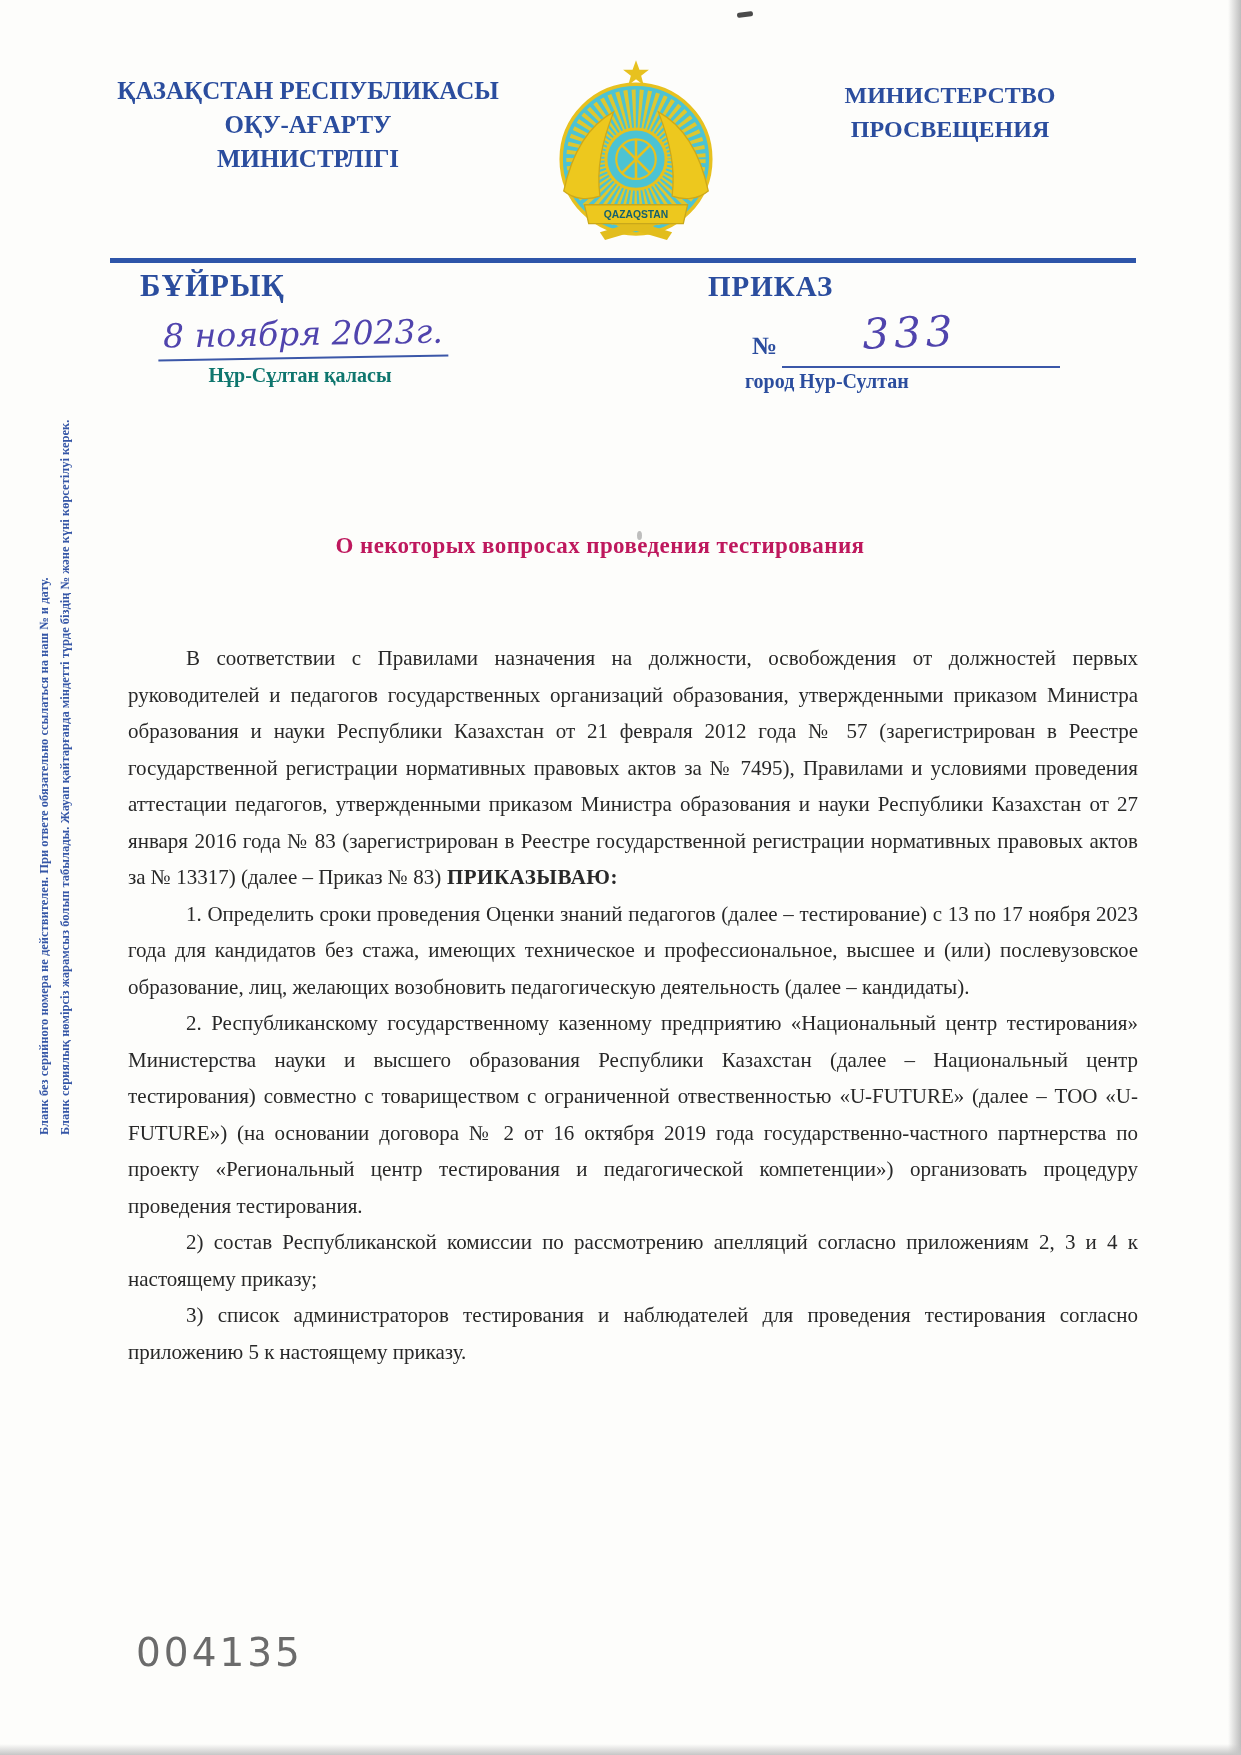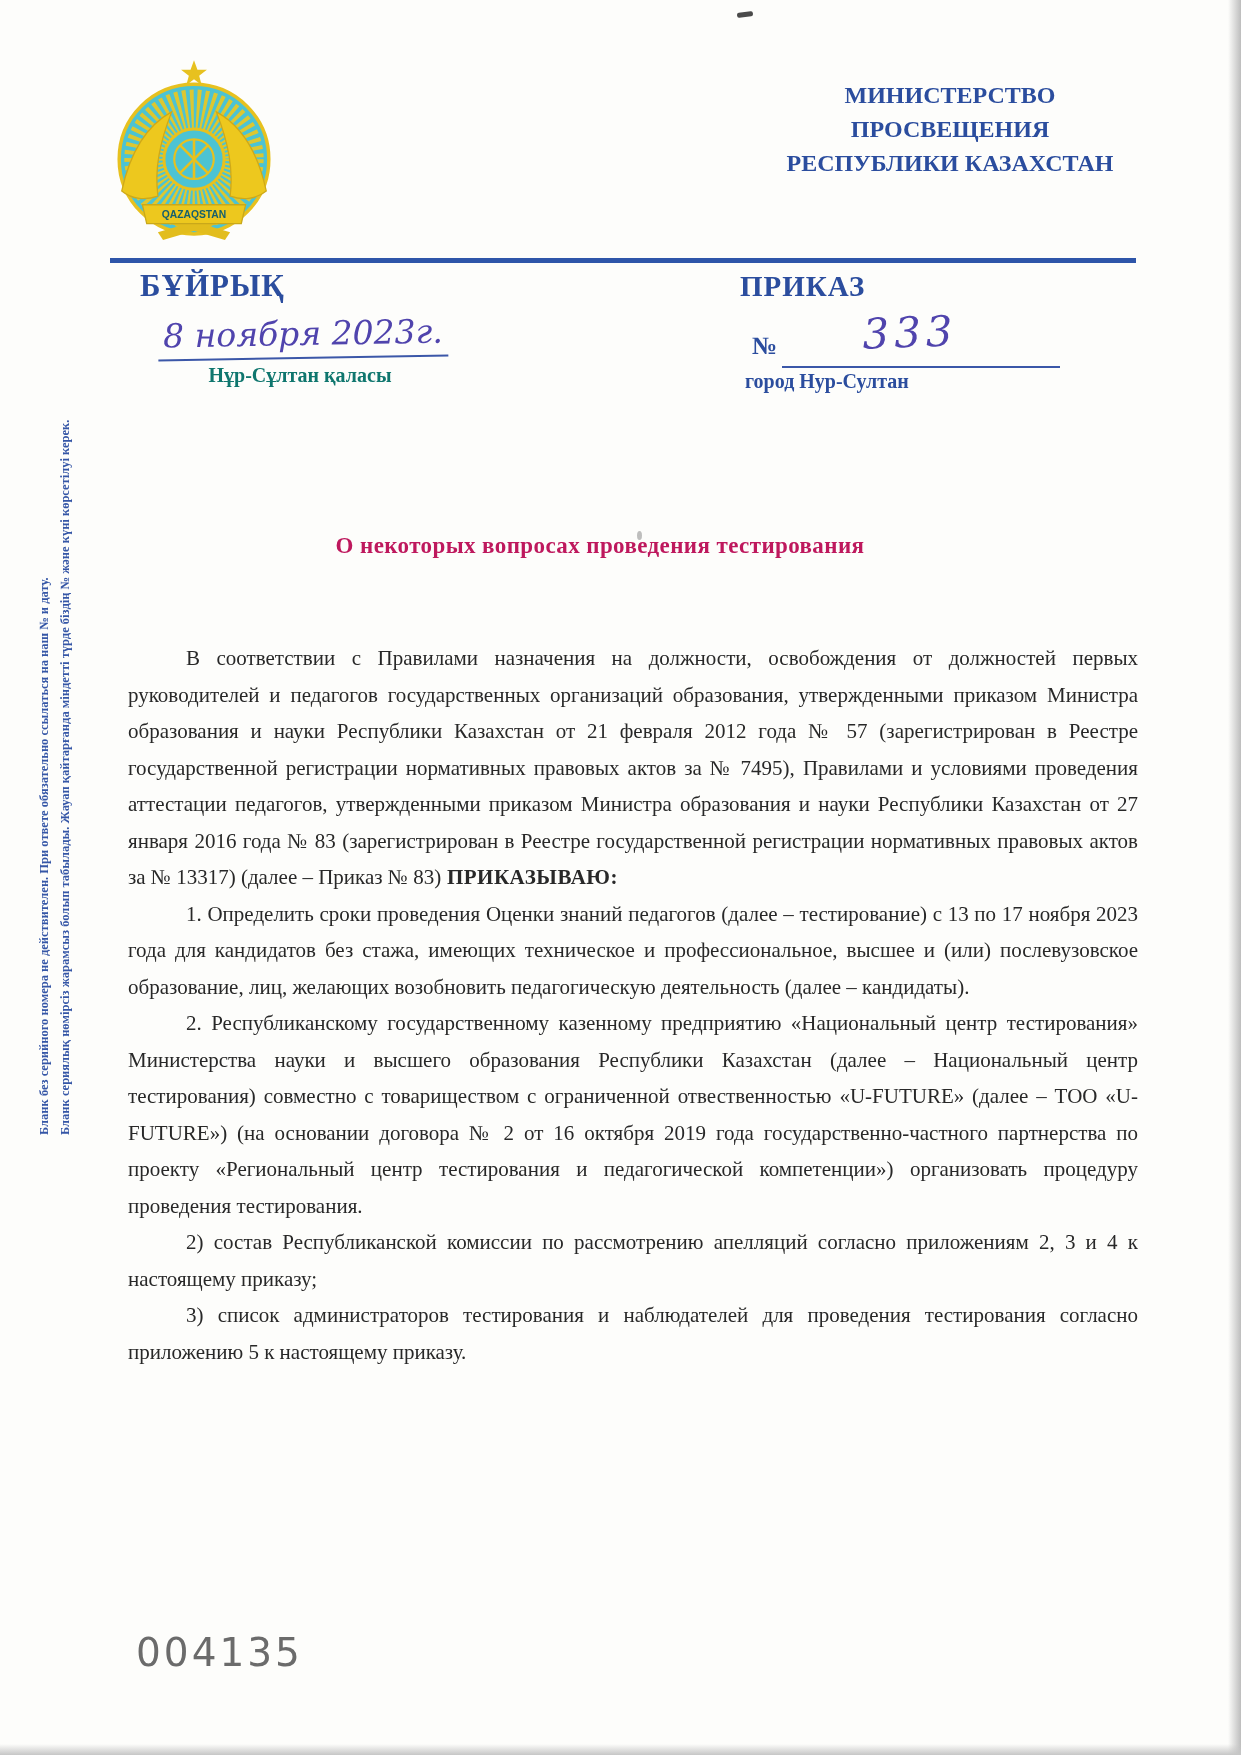--- a/index.html
+++ b/index.html
@@ -28,21 +28,21 @@
     justify-content:space-between;align-items:flex-start;}
   .org{color:#2b4d9e;font-weight:bold;text-align:center;font-size:25px;line-height:34px;}
   .org.left{width:400px;padding-top:8px;}
   .org.right{width:372px;padding-top:12px;font-size:24px;}
   .emblem{width:172px;height:192px;margin-top:-8px;}
   svg text{font-family:"Liberation Sans",sans-serif;}
   .rule{position:absolute;left:110px;top:258px;width:1026px;height:5px;background:#2e55a9;}
   
   .order-title{position:absolute;color:#2b4d9e;font-weight:bold;letter-spacing:1px;}
   #buyryk{left:140px;top:268px;width:360px;font-size:31px;}
-  #prikaz{left:740px;top:270px;width:330px;font-size:29px;}
+  #prikaz{left:708px;top:270px;width:330px;font-size:29px;}
   .hand{font-family:"DejaVu Serif",serif;font-style:italic;color:#5044ad;}
   .date-line{position:absolute;left:158px;top:314px;width:290px;text-align:center;
     font-size:33px;border-bottom:2px solid #3b57a8;padding-bottom:4px;transform:rotate(-1deg);}
   .kz-city{position:absolute;left:140px;top:364px;width:320px;text-align:center;
     color:#0f766e;font-weight:bold;font-size:20px;}
   .num-label{position:absolute;left:752px;top:332px;color:#2b4d9e;font-weight:bold;font-size:25px;}
   .num-value{position:absolute;left:790px;top:308px;width:240px;text-align:center;
     font-size:42px;letter-spacing:5px;transform:rotate(-2deg);}
   .num-underline{position:absolute;left:782px;top:366px;width:278px;border-bottom:2px solid #3b57a8;}
   .ru-city{position:absolute;left:745px;top:370px;width:330px;
@@ -66,20 +66,25 @@
   <div class="edge-bottom"></div>
   <div class="top-dash"></div>
   <div class="speck"></div>
 
   <div class="side-note">
     <div>Бланк без серийного номера не действителен. При ответе обязательно ссылаться на наш № и дату.</div>
     <div>Бланк сериялық нөмірсіз жарамсыз болып табылады. Жауап қайтарғанда міндетті түрде біздің № және күні көрсетілуі керек.</div>
   </div>
 
   <div class="letterhead">
+    <div class="org left">
+      <div>ҚАЗАҚСТАН РЕСПУБЛИКАСЫ</div>
+      <div>ОҚУ-АҒАРТУ</div>
+      <div>МИНИСТРЛІГІ</div>
+    </div>
     <div class="emblem">
       <svg viewBox="0 0 200 218" width="172" height="192">
         <polygon points="100,0 104,11 115,11 106,18 109,29 100,22 91,29 94,18 85,11 96,11" fill="#e7c11f"></polygon>
         <circle cx="100" cy="115" r="87" fill="#4cc3d3"></circle>
         <circle cx="100" cy="115" r="87" fill="none" stroke="#e7c11f" stroke-width="4"></circle>
         <circle cx="100" cy="115" r="58" fill="none" stroke="#edc81e" stroke-width="46" stroke-dasharray="3.5,3.4" opacity="0.9"></circle>
         <path d="M16,152 C28,96 52,72 74,60 C60,96 54,126 58,158 C44,163 28,162 16,152 Z" fill="#edc81e" stroke="#cfa918" stroke-width="1.5"></path>
         <path d="M184,152 C172,96 148,72 126,60 C140,96 146,126 142,158 C156,163 172,162 184,152 Z" fill="#edc81e" stroke="#cfa918" stroke-width="1.5"></path>
         <circle cx="100" cy="115" r="35" fill="#4cc3d3" stroke="#e7c11f" stroke-width="3.5"></circle>
         <circle cx="100" cy="115" r="23" fill="none" stroke="#e7c11f" stroke-width="2.5"></circle>
@@ -88,21 +93,20 @@
         <line x1="100" y1="92" x2="100" y2="138" stroke="#e7c11f" stroke-width="3"></line>
         <path d="M60,176 L142,200 L136,209 L54,185 Z" fill="#e2bd1d"></path>
         <path d="M140,176 L58,200 L64,209 L146,185 Z" fill="#e2bd1d"></path>
         <path d="M40,168 L160,168 L155,190 L45,190 Z" fill="#edc81e" stroke="#c9a81a" stroke-width="1.5"></path>
         <text x="100" y="184" text-anchor="middle" font-size="12" font-weight="bold" fill="#14606f">QAZAQSTAN</text>
       </svg>
     </div>
     <div class="org right">
       <div>МИНИСТЕРСТВО</div>
       <div>ПРОСВЕЩЕНИЯ</div>
-      <div>РЕСПУБЛИКИ КАЗАХСТАН</div>
     </div>
   </div>
 
   <div class="rule"></div>
 
   <div class="order-title" id="buyryk">БҰЙРЫҚ</div>
   <div class="order-title" id="prikaz">ПРИКАЗ</div>
 
   <div class="date-line hand">8 ноября 2023г.</div>
   <div class="kz-city">Нұр-Сұлтан қаласы</div>

